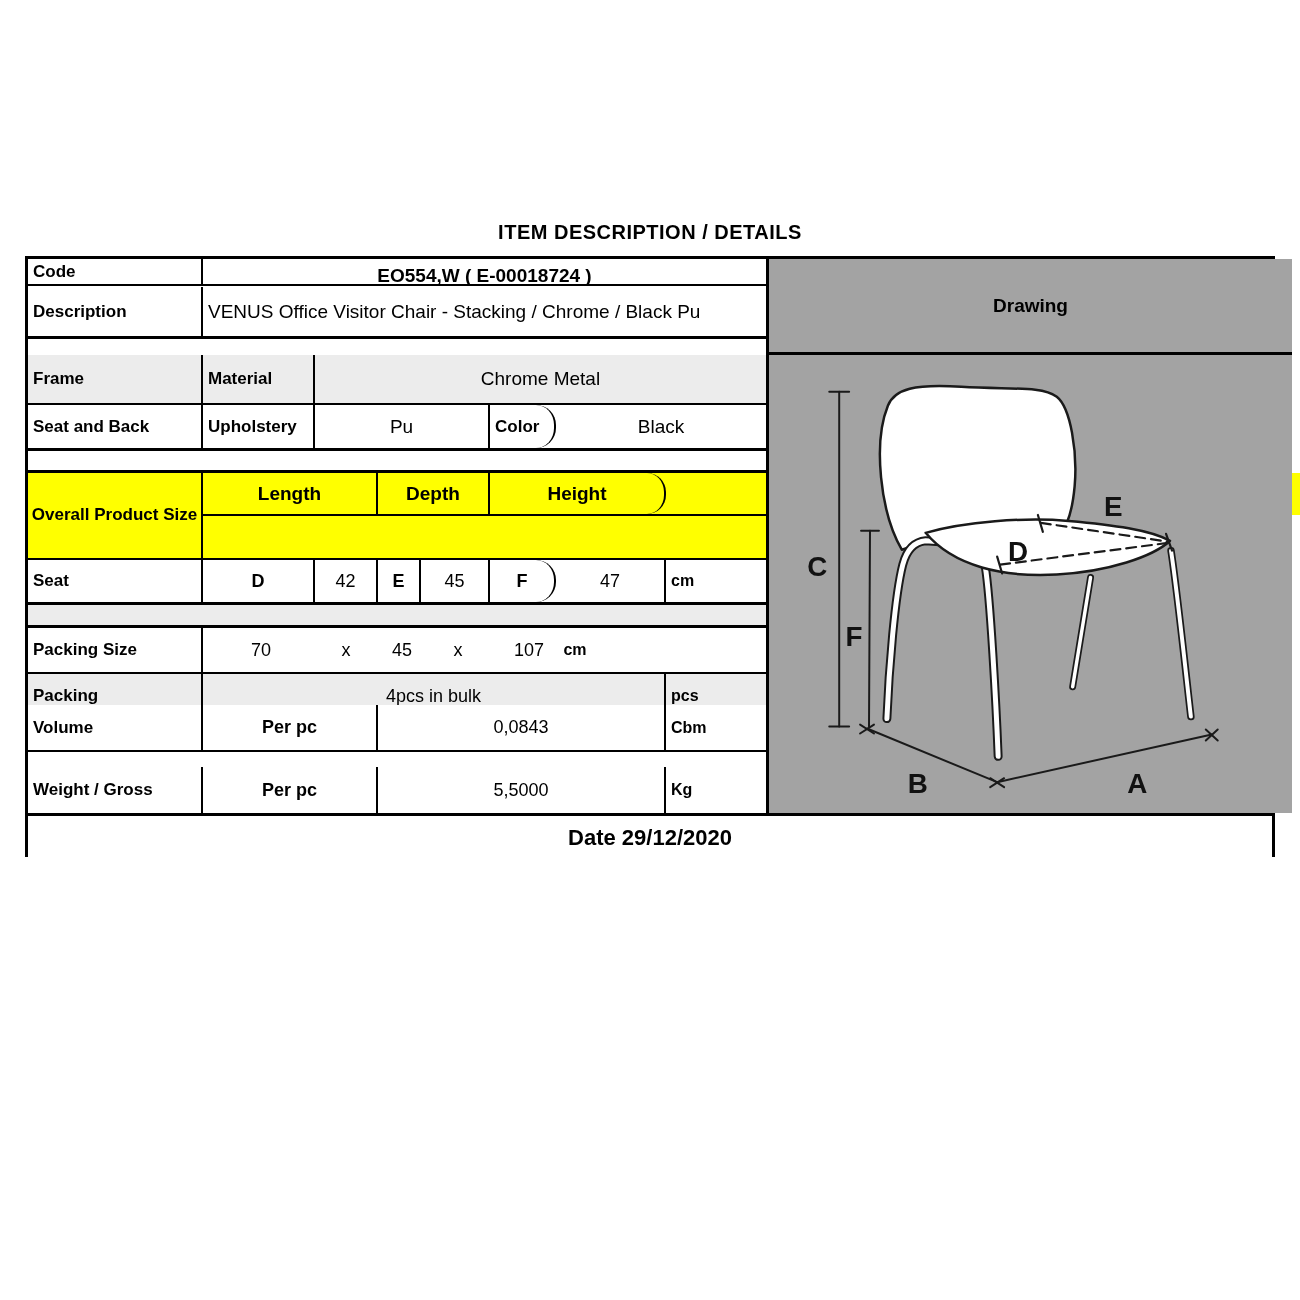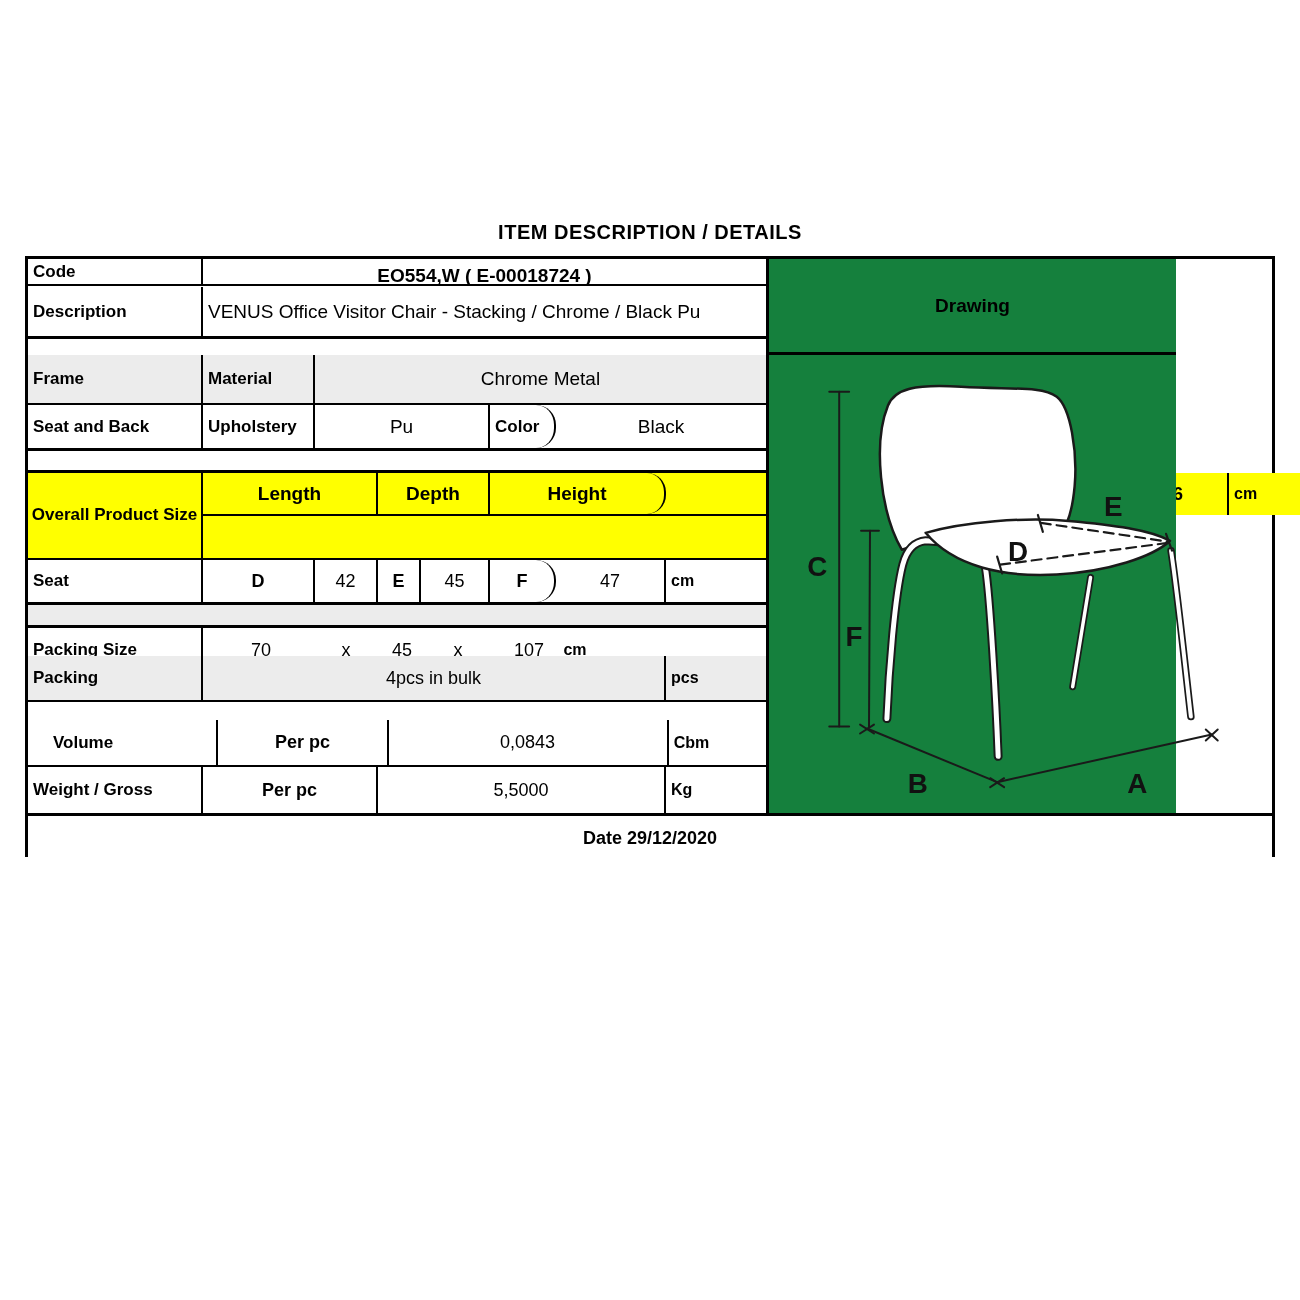--- a/index.html
+++ b/index.html
@@ -30,46 +30,46 @@
   .r-desc     { top:28px;  height:52px; border-bottom:3px solid #000; }
   .r-frame    { top:96px;  height:50px; border-bottom:2px solid #000; background:#ECECEC; }
   .r-frame .cell { background:#ECECEC; }
   .r-seatback { top:146px; height:46px; border-bottom:3px solid #000; }
   .r-sp1      { top:192px; height:22px; border-bottom:3px solid #000; background:#fff; }
   .r-ygroup   { top:214px; height:87px; border-bottom:2px solid #000; background:#FFFF00; }
   .r-ygroup .cell { background:#FFFF00; }
   .r-seat     { top:301px; height:45px; border-bottom:3px solid #000; }
   .r-sp2      { top:346px; height:23px; border-bottom:3px solid #000; background:#ECECEC; }
   .r-packsize { top:369px; height:46px; border-bottom:2px solid #000; }
-  .r-packing  { top:397px; height:46px; border-bottom:2px solid #000; background:#c2410c; }
+  .r-packing  { top:415px; height:46px; border-bottom:2px solid #000; background:#c2410c;border-radius:10px; }
   .r-packing .cell { background:#ECECEC; }
-  .r-volume   { top:461px; height:47px; border-bottom:2px solid #000;padding-left:20px; }
+  .r-volume   { top:446px; height:47px; border-bottom:2px solid #000; }
   .r-weight   { top:508px; height:46px; }
   .r-date     { top:554px; height:47px; width:1244px; border-top:3px solid #000;
                 display:flex; align-items:center; justify-content:center;
-                font-weight:bold; font-size:18px; }
+                font-weight:bold; font-size:22px; }
 
   .w175{width:175px;} .w112{width:112px;} .w451{width:451px;} .w563{width:563px;}
   .w66{width:66px;border-radius:20px;} .w210{width:210px;} .w63{width:63px;} .w43{width:43px;}
   .w69{width:69px;} .w110{width:110px;} .w100{width:100px;} .w176{width:176px;border-radius:19px;}
   .w463{width:463px;} .w288{width:288px;}
 
   .ystack { display:flex; flex-direction:row; width:563px; }
   .yrow1 { display:flex; height:43px; border-bottom:2px solid #000; }
   .yrow2 { display:flex; height:42px; }
   .yh { font-weight:bold; font-size:19px; }
   .ylabel { text-align:center; line-height:1.35; }
 
   .ps-wrap { position:relative; width:563px; }
   .ps-tok { position:absolute; top:50%; transform:translate(-50%,-50%); font-size:18px; }
   .ps-unit { position:absolute; top:50%; transform:translate(-50%,-50%);
              font-size:16px; font-weight:bold; }
 
-  .drawpanel { position:absolute; left:738px; top:0; width:410px; height:554px;
-               border-left:3px solid #000; background:#15803d; }
+  .drawpanel { position:absolute; left:738px; top:0; width:526px; height:554px;
+               border-left:3px solid #000; background:#a3a3a3; }
   .drawhead { height:96px; border-bottom:3px solid #000; display:flex;
               align-items:center; justify-content:center;
               font-weight:bold; font-size:19px; }
   .drawarea { width:506px; height:455px; }
   svg text { font-family:"Liberation Sans", sans-serif; font-weight:bold;
              font-size:28px; fill:#111; }
 </style>
 </head>
 <body>
 

